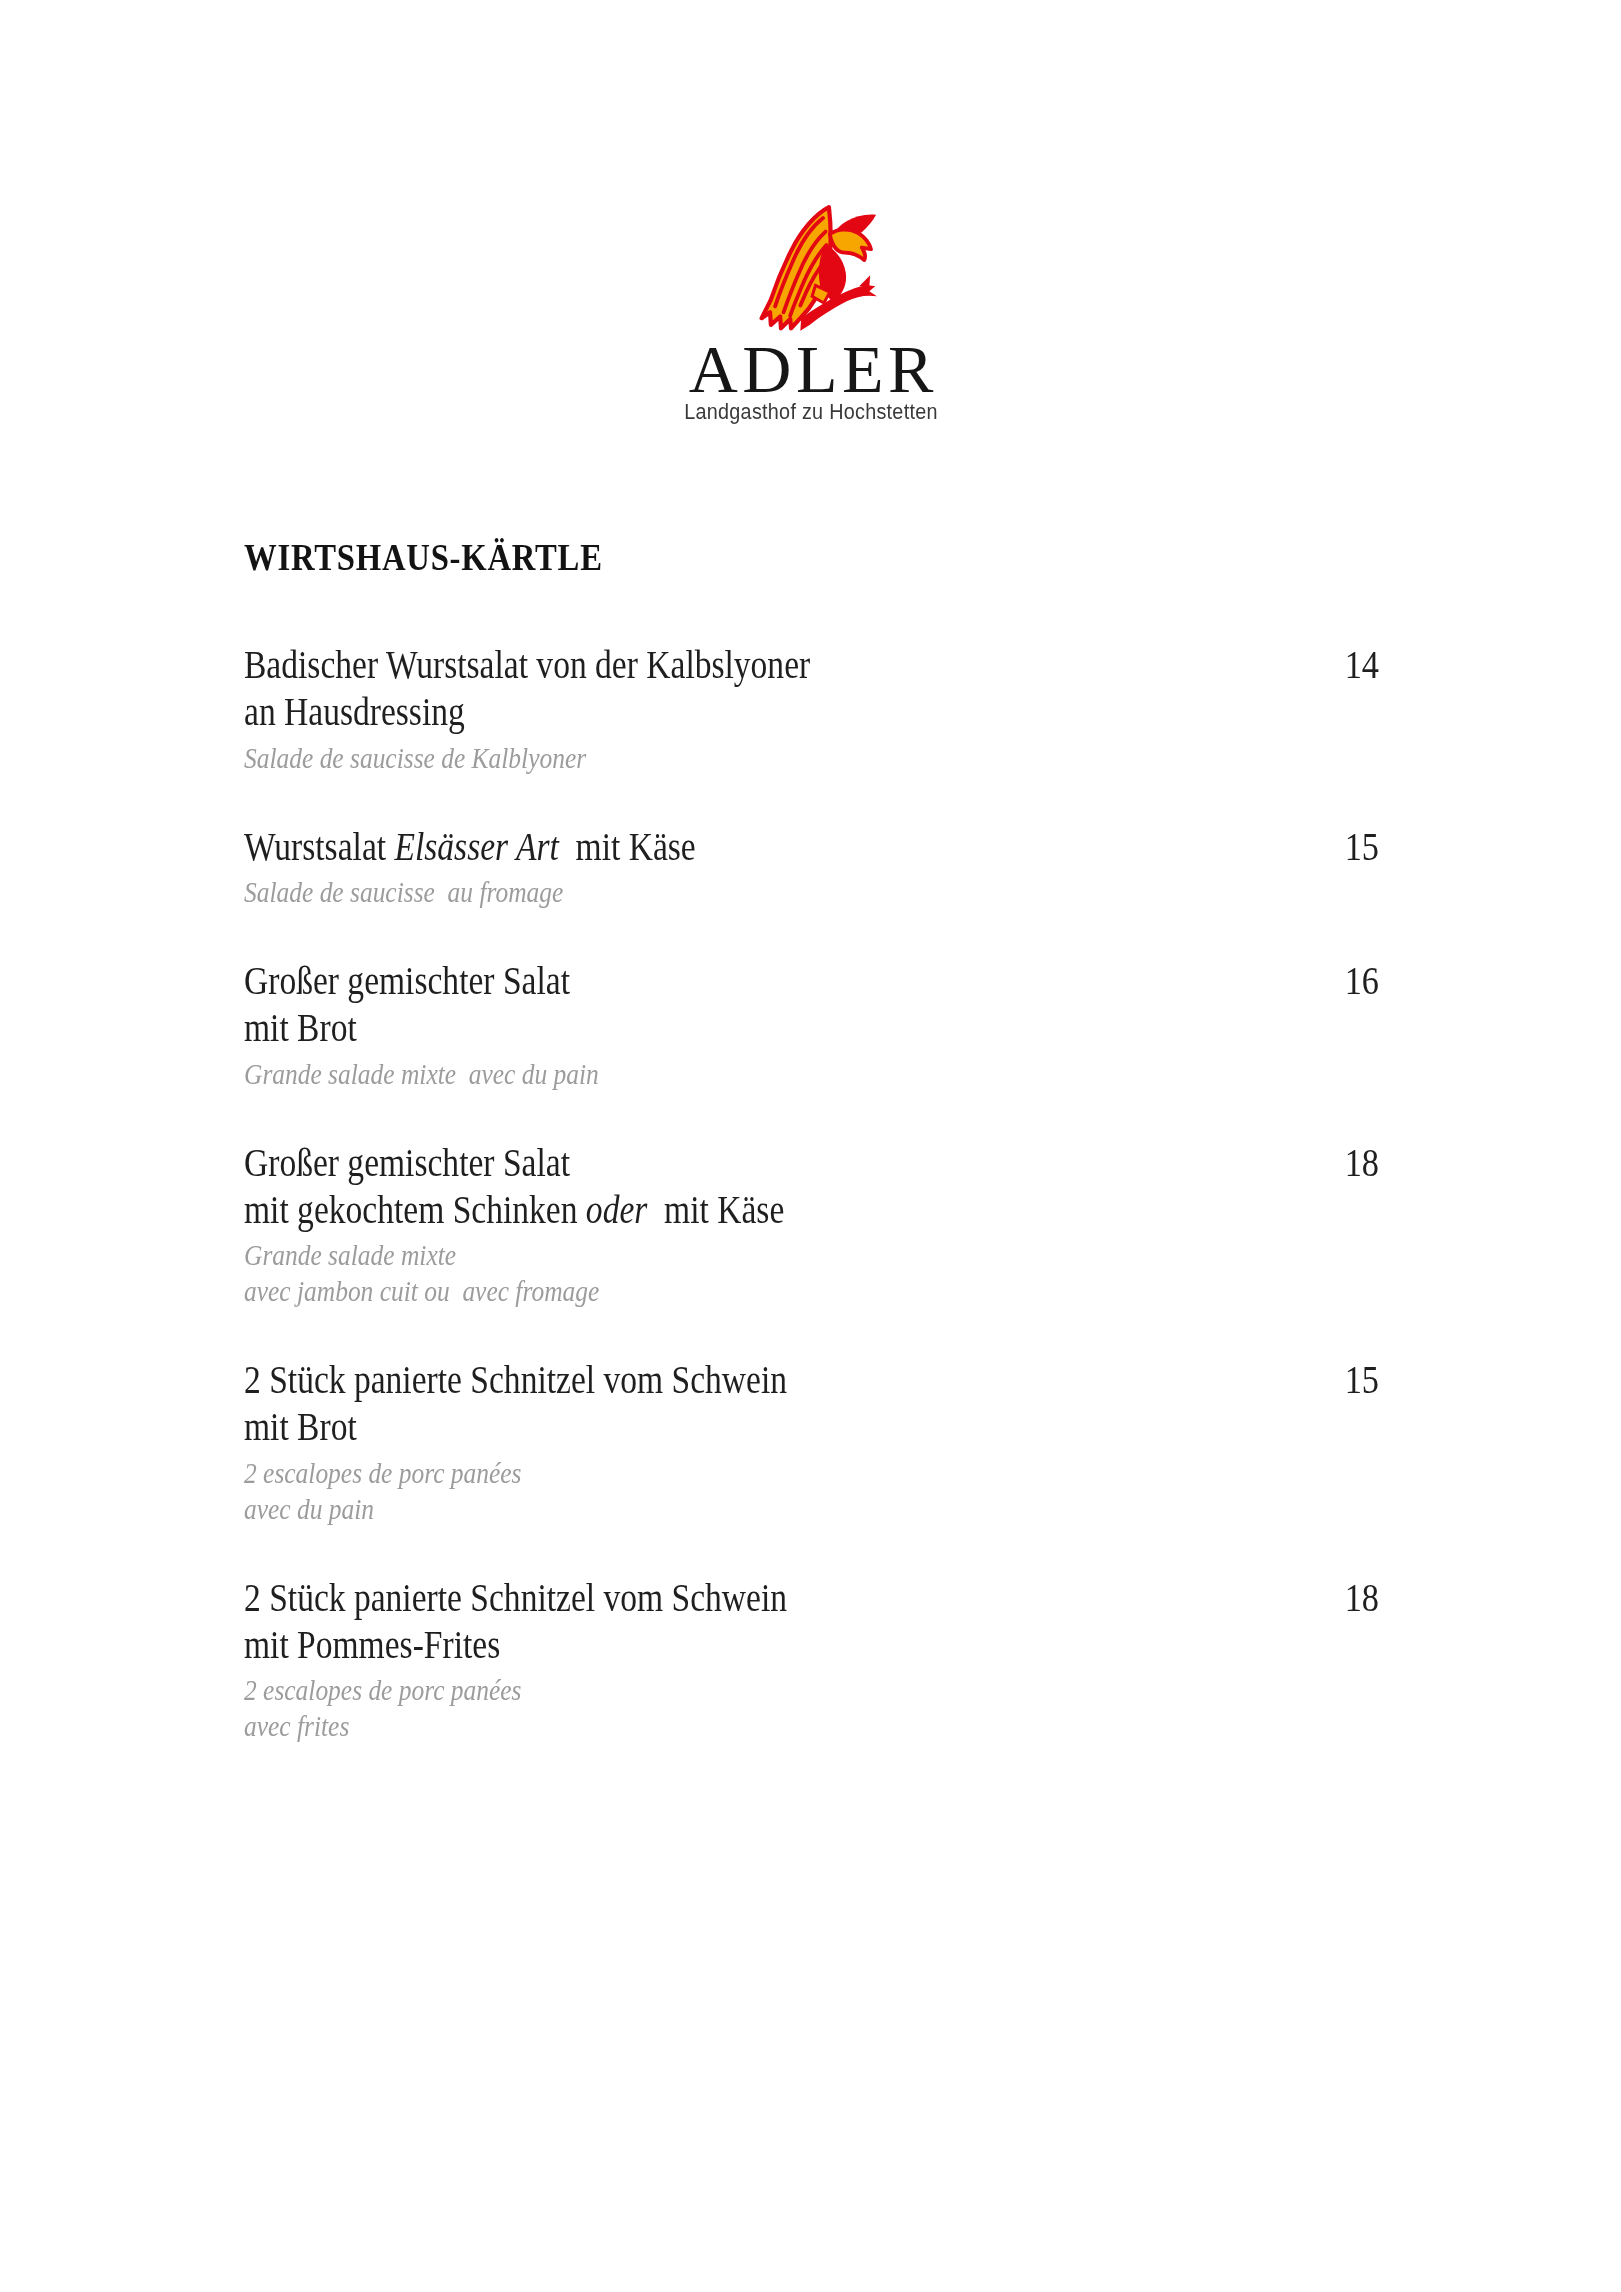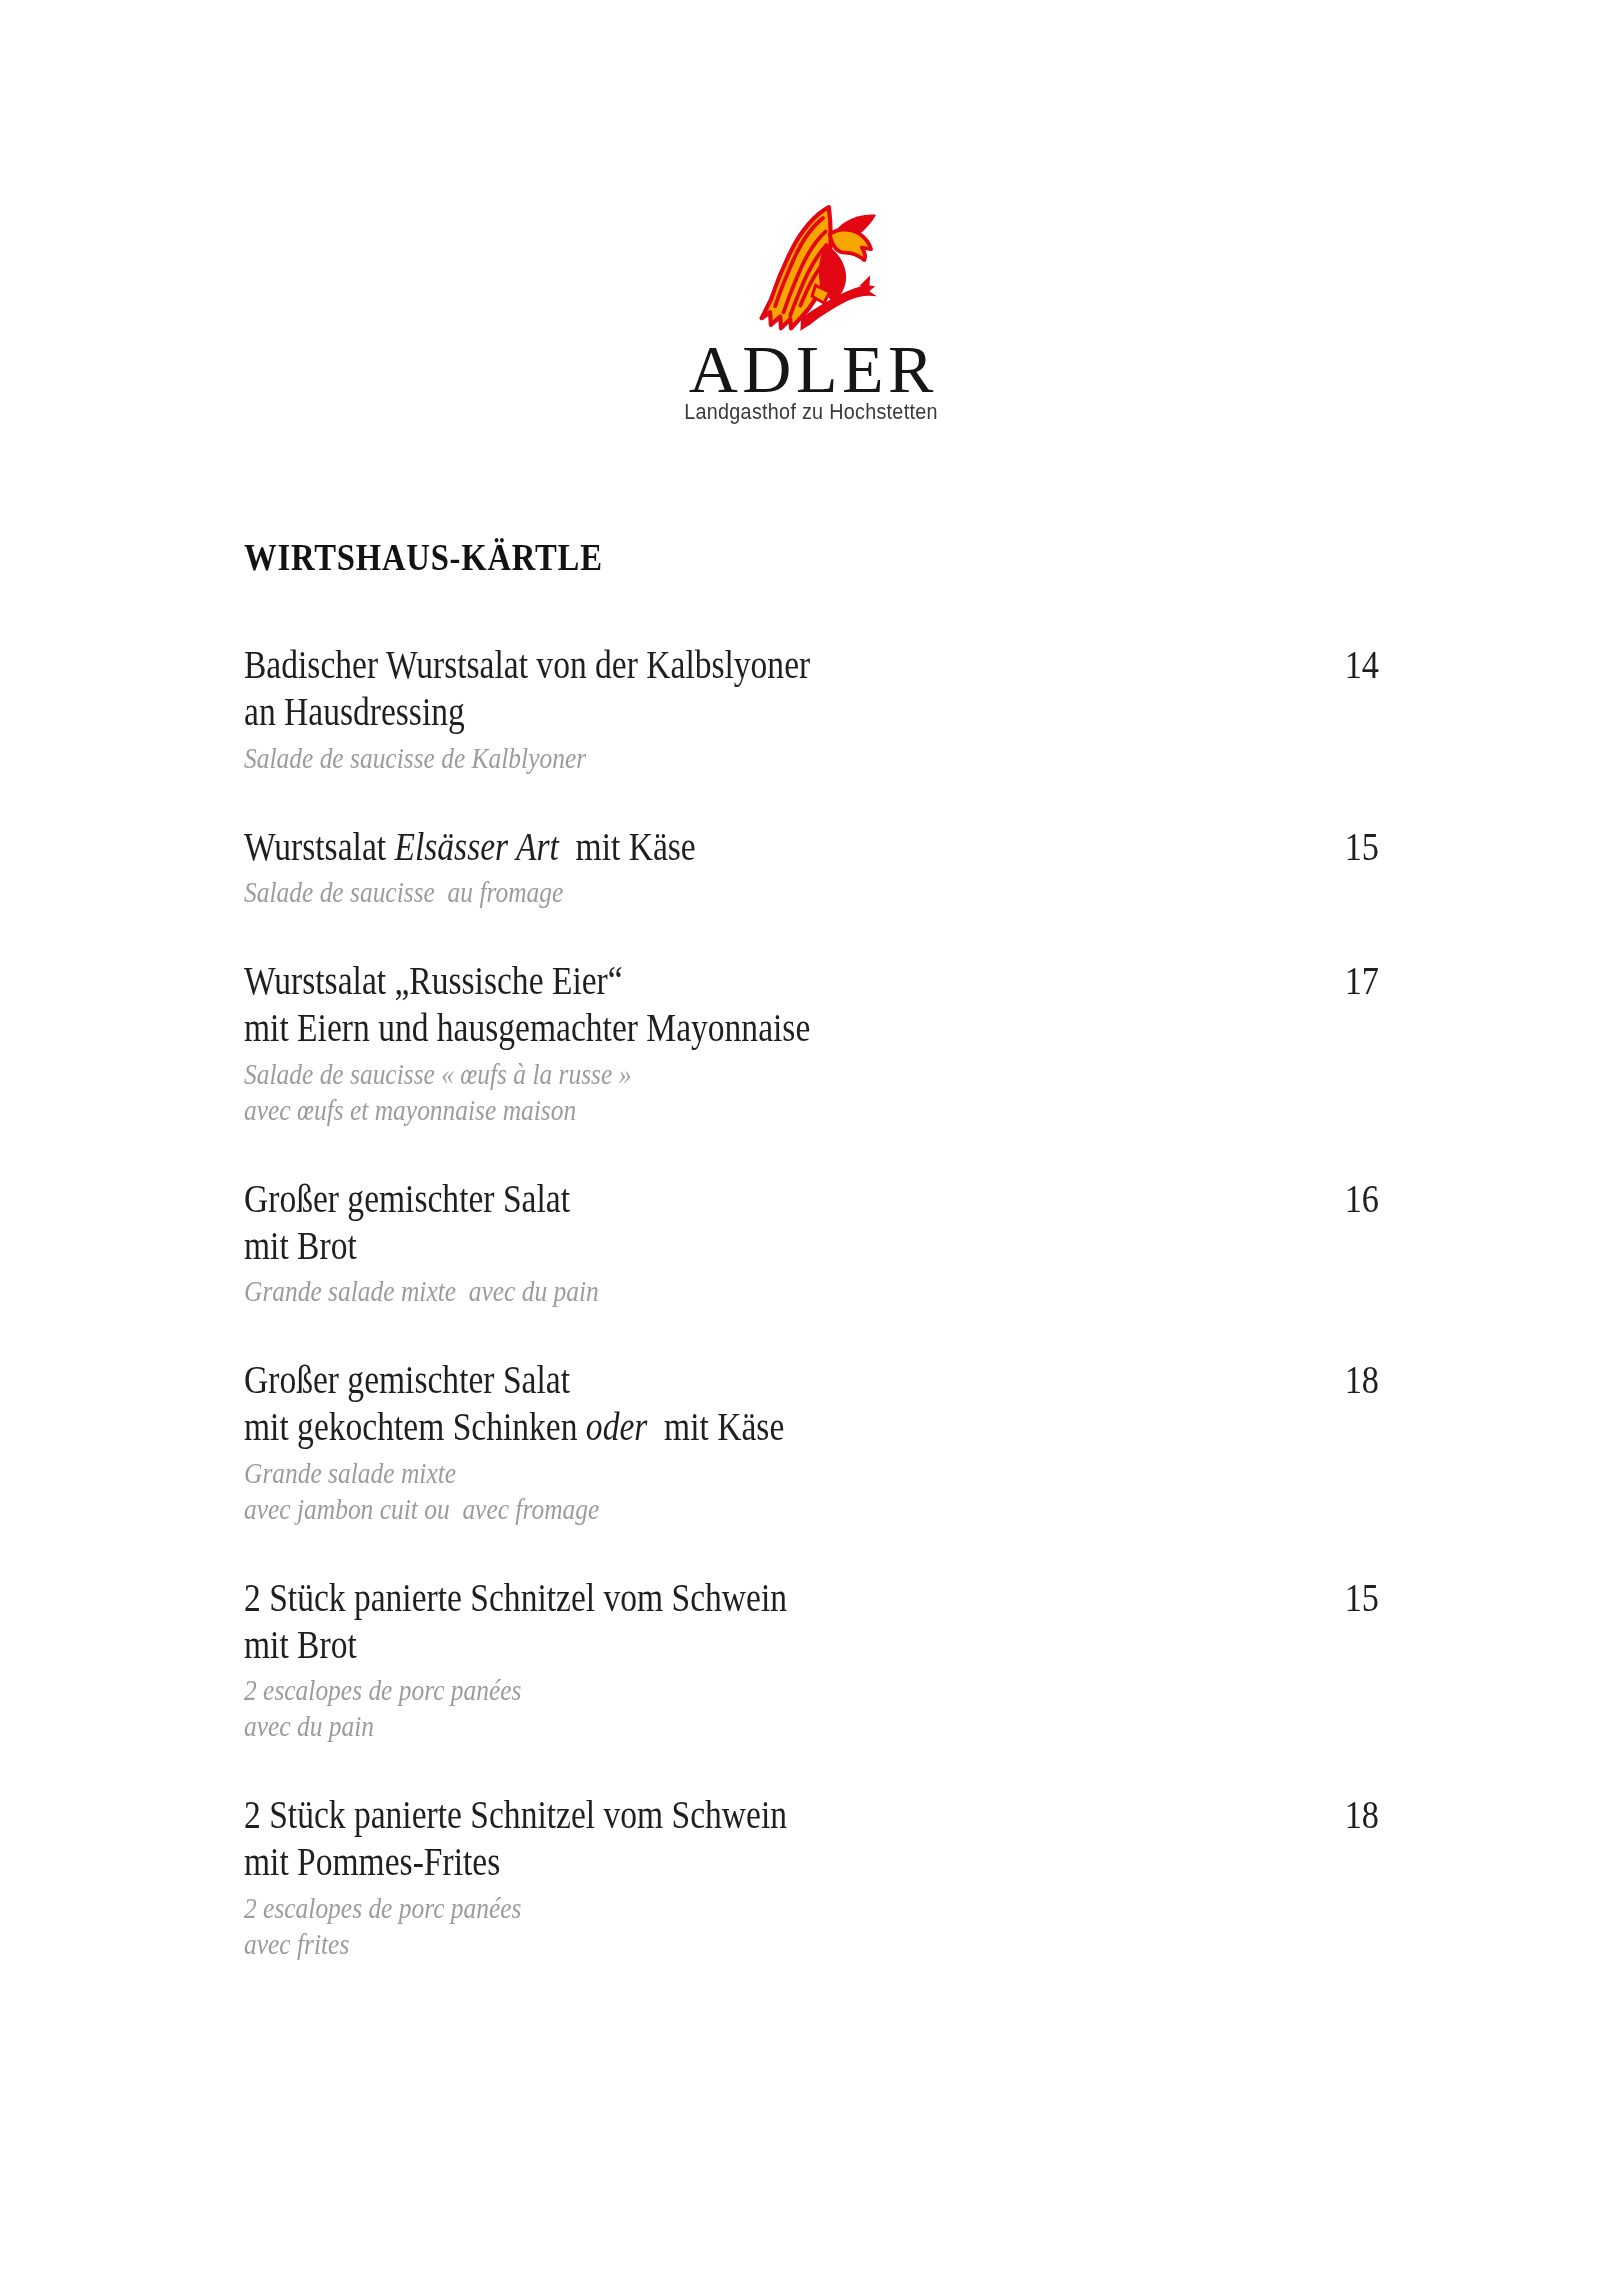--- a/index.html
+++ b/index.html
@@ -135,31 +135,20 @@
     <div class="item">
       <div class="item-text">
         <div class="tline"><span>Wurstsalat </span><span class="it">Elsässer Art</span><span>  mit Käse</span></div>
         <div class="sub">
           <div class="sline">Salade de saucisse  au fromage</div>
         </div>
       </div>
       <div class="price">15</div>
     </div>
 
-    <div class="item">
-      <div class="item-text">
-        <div class="tline"><span>Wurstsalat „Russische Eier“</span></div>
-        <div class="tline"><span>mit Eiern und hausgemachter Mayonnaise</span></div>
-        <div class="sub">
-          <div class="sline">Salade de saucisse « œufs à la russe »</div>
-          <div class="sline">avec œufs et mayonnaise maison</div>
-        </div>
-      </div>
-      <div class="price">17</div>
-    </div>
 
     <div class="item">
       <div class="item-text">
         <div class="tline"><span>Großer gemischter Salat</span></div>
         <div class="tline"><span>mit Brot</span></div>
         <div class="sub">
           <div class="sline">Grande salade mixte  avec du pain</div>
         </div>
       </div>
       <div class="price">16</div>

